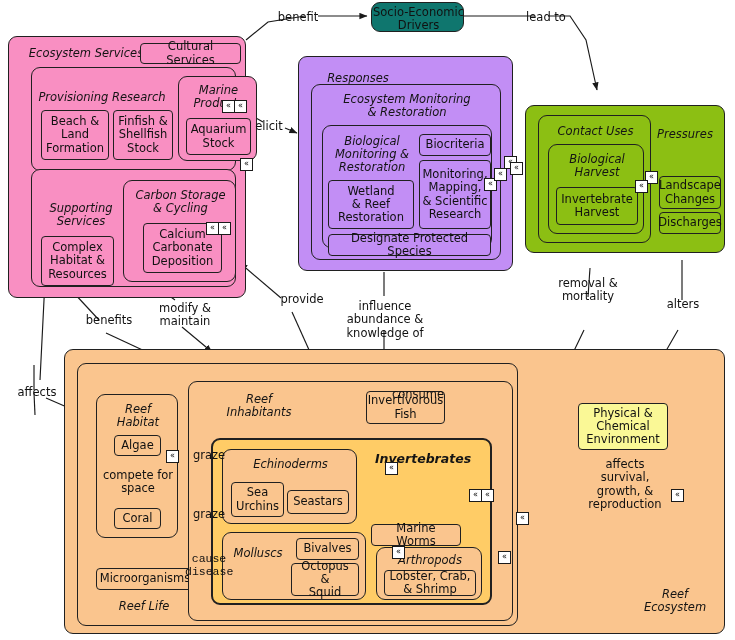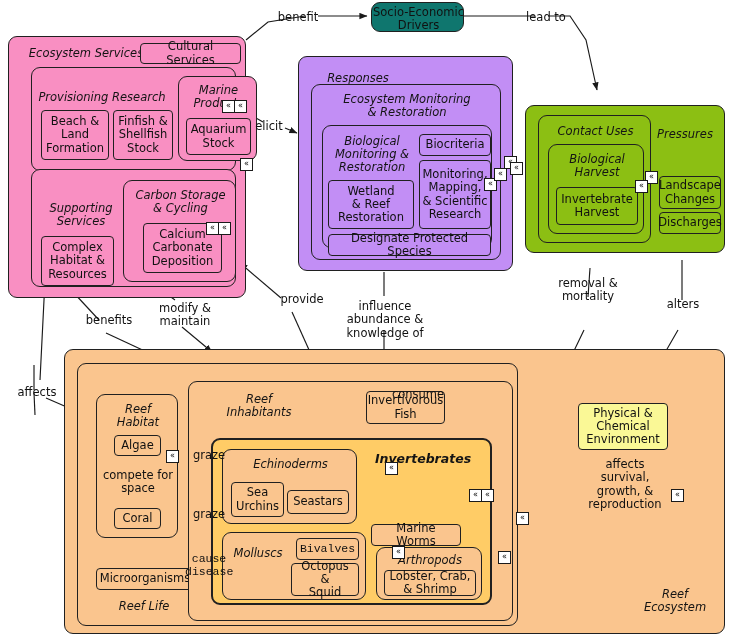--- a/index.html
+++ b/index.html
@@ -243,21 +243,21 @@
             <div class="gtitle" style="left:0;top:8px;width:135px;">Echinoderms</div>
             <div class="leaf orange" style="left:8px;top:32px;width:53px;height:35px;white-space:pre-line;">Sea
 Urchins</div>
             <div class="leaf orange" style="left:64px;top:40px;width:62px;height:24px;">Seastars</div>
           </div>
 
           <div class="leaf orange" style="left:158px;top:84px;width:90px;height:22px;">Marine Worms</div>
 
           <div class="box orange" style="left:9px;top:92px;width:144px;height:68px;">
             <div class="gtitle" style="left:4px;top:14px;width:62px;">Molluscs</div>
-            <div class="leaf orange" style="left:73px;top:5px;width:63px;height:22px;font-family:Liberation Mono, monospace;">Bivalves</div>
+            <div class="leaf orange" style="left:73px;top:5px;width:63px;height:22px;">Bivalves</div>
             <div class="leaf orange" style="left:68px;top:30px;width:68px;height:33px;white-space:pre-line;">Octopus &amp;
 Squid</div>
           </div>
 
           <div class="box orange" style="left:163px;top:107px;width:106px;height:53px;">
             <div class="gtitle" style="left:0;top:6px;width:106px;">Arthropods</div>
             <div class="leaf orange" style="left:7px;top:22px;width:92px;height:26px;white-space:pre-line;">Lobster, Crab,
 &amp; Shrimp</div>
           </div>
         </div>

